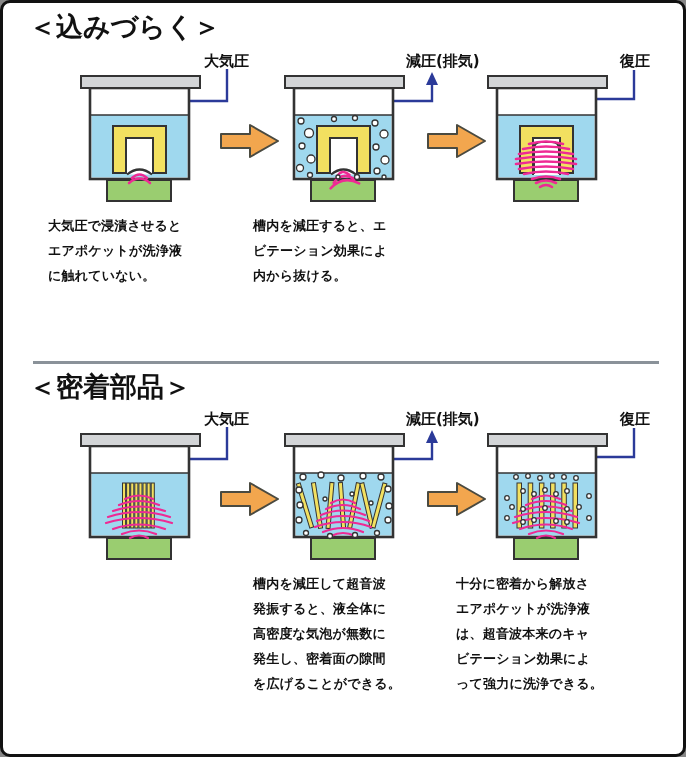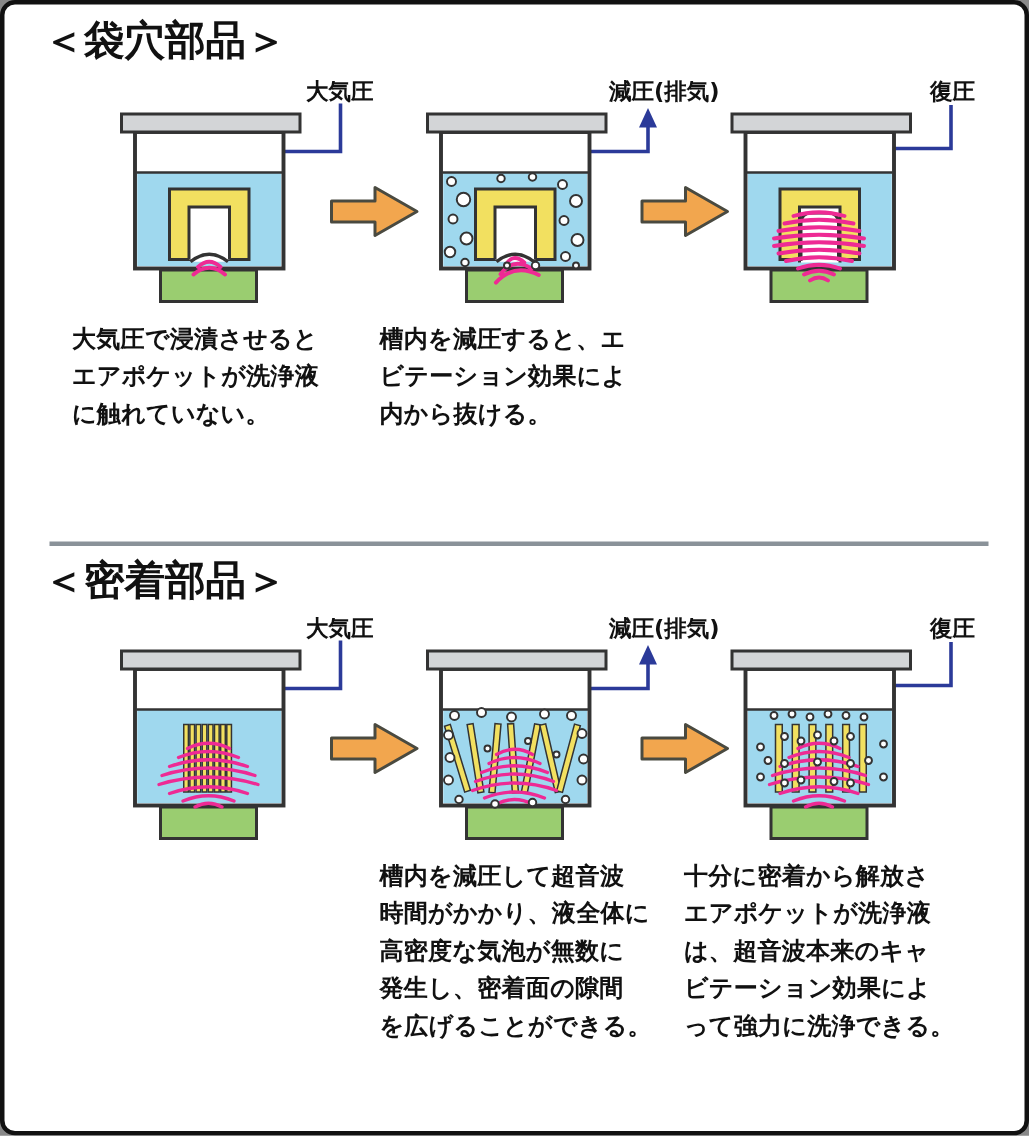--- a/index.html
+++ b/index.html
@@ -6,21 +6,21 @@
   .frame{
     position:relative;width:686px;height:757px;background:#ffffff;
     border:3px solid #111;border-radius:10px;box-sizing:border-box;
     font-family:"DejaVu Sans","Liberation Sans",sans-serif;overflow:hidden;
   }
   .sec-title{
     position:absolute;left:26px;font-size:27px;font-weight:700;color:#111;
     letter-spacing:0px;white-space:pre;
   }
   .cap{
-    position:absolute;font-size:16px;font-weight:700;color:#111;
+    position:absolute;font-size:13px;font-weight:700;color:#111;
     line-height:25px;white-space:pre;letter-spacing:0.2px;
   }
   svg{position:absolute;left:0;}
   svg text{font-family:"DejaVu Sans","Liberation Sans",sans-serif;font-size:15px;font-weight:600;fill:#111;}
   .divider{position:absolute;left:30px;width:626px;height:3px;background:#8a9299;}
   .bu{fill:#fff;stroke:#333;stroke-width:1.3;}
   .plate{fill:#F2E060;stroke:#333;stroke-width:1;}
   .wave{fill:none;stroke:#EE2A94;stroke-width:2.6;stroke-linecap:round;}
   .bluearrow{fill:none;stroke:#2B3A99;stroke-width:2.4;}
   .bluehead{fill:#2B3A99;}
@@ -49,21 +49,21 @@
       <g id="press-lines">
         <path class="bluearrow" d="M224,21 V53 H178"></path>
         <path class="bluearrow" d="M386,53 H429 V36"></path>
         <polygon class="bluehead" points="429,24 423,37 435,37"></polygon>
         <path class="bluearrow" d="M631,22 V51 H586"></path>
         <polygon class="bluehead" points="577,51 588,45.5 588,56.5"></polygon>
       </g>
     </defs>
   </svg>
 
-  <div class="sec-title" style="top:6px">＜袋穴部品＞</div>
+  <div class="sec-title" style="top:6px">＜込みづらく＞</div>
 
   <svg width="686" height="165" style="top:45px">
 
     <use href="#press-lines"></use>
     <text x="201" y="18">大気圧</text>
     <text x="403" y="18">減圧(排気)</text>
     <text x="617" y="18">復圧</text>
 
     <g>
       <use href="#tank-shell"></use>
@@ -227,21 +227,21 @@
           <circle class="bu" cx="564" cy="116" r="2.3"></circle>
         <circle class="bu" cx="504" cy="92" r="2.3"></circle>
           <circle class="bu" cx="586" cy="90" r="2.3"></circle>
         <circle class="bu" cx="504" cy="112" r="2.3"></circle>
           <circle class="bu" cx="586" cy="112" r="2.3"></circle>
       </g>
     </g>
   </svg>
 
   <div class="cap" style="left:250px;top:568px">槽内を減圧して超音波
-時間がかかり、液全体に
+発振すると、液全体に
 高密度な気泡が無数に
 発生し、密着面の隙間
 を広げることができる。</div>
   <div class="cap" style="left:453px;top:568px">十分に密着から解放さ
 エアポケットが洗浄液
 は、超音波本来のキャ
 ビテーション効果によ
 って強力に洗浄できる。</div>
 
 </div>

